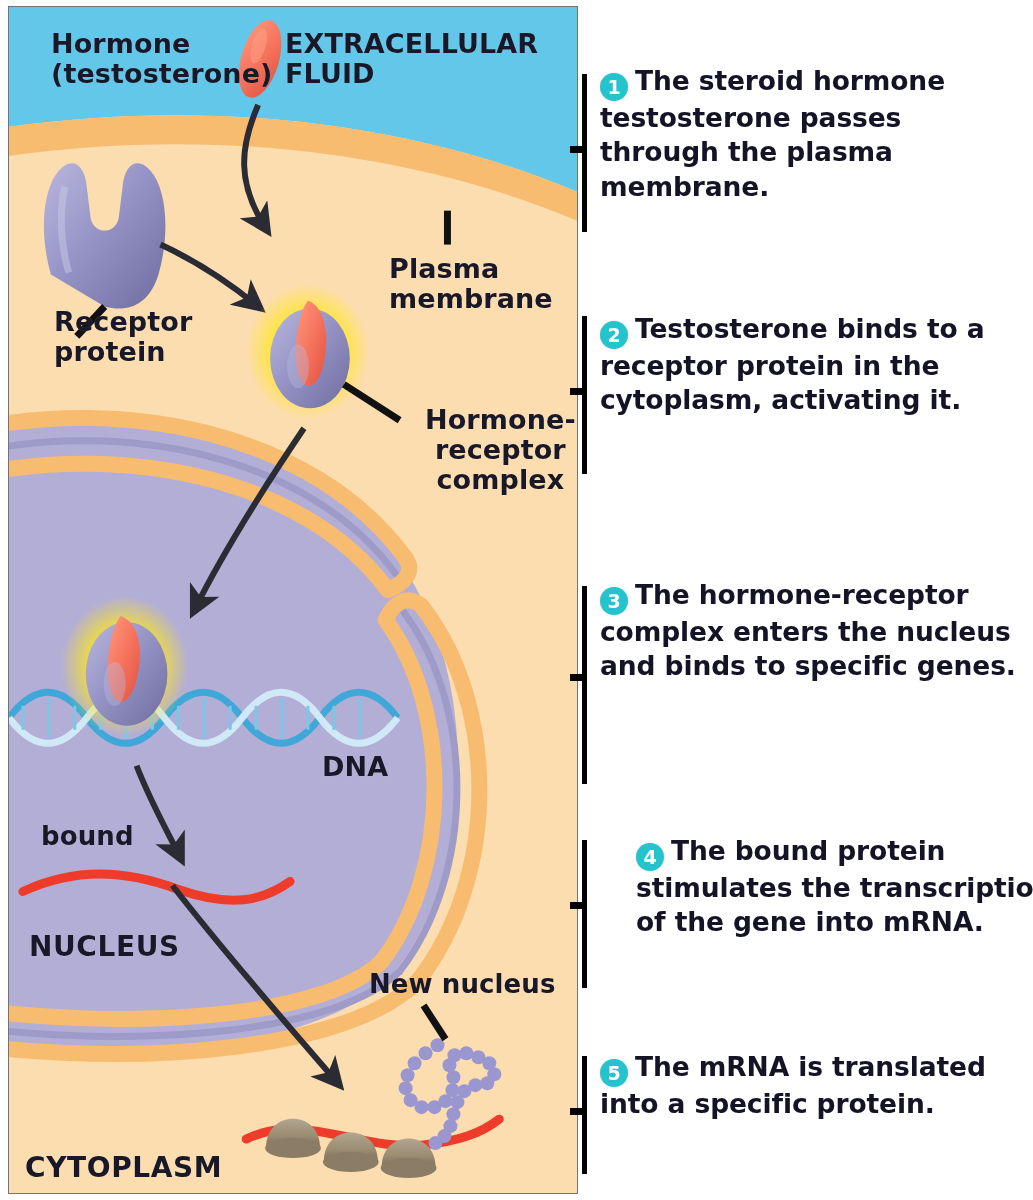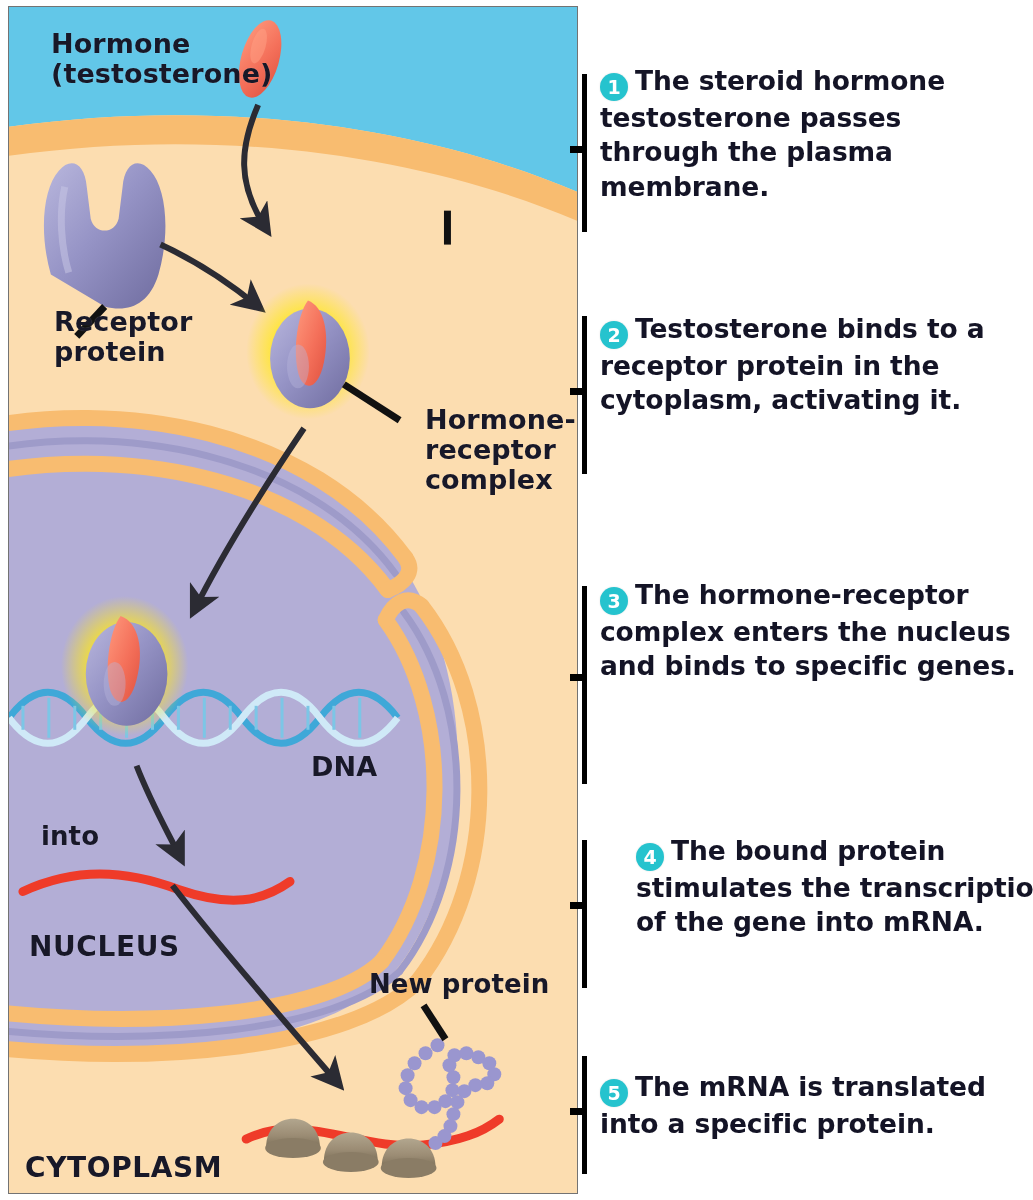--- a/index.html
+++ b/index.html
@@ -20,23 +20,23 @@
 
   
   .lbl{
     position:absolute;color:#181828;font-weight:600;
     letter-spacing:.1px;line-height:1.12;white-space:pre;
     text-shadow:0 0 1px rgba(255,255,255,.35);
   }
   #lbl-hormone{left:42px;top:22px;font-size:27px;}
   #lbl-ecf{left:276px;top:22px;font-size:27px;}
   #lbl-plasma{left:380px;top:247px;font-size:27px;}
-  #lbl-hrc{left:416px;top:398px;font-size:27px;}
+  #lbl-hrc{left:416px;top:398px;font-size:27px;text-align:center;}
   #lbl-receptor{left:45px;top:300px;font-size:27px;}
-  #lbl-dna{left:302px;top:745px;font-size:27px;}
+  #lbl-dna{left:313px;top:745px;font-size:27px;}
   #lbl-mrna{left:32px;top:815px;font-size:26px;}
   #lbl-nucleus{left:20px;top:924px;font-size:28px;letter-spacing:.6px;}
   #lbl-cytoplasm{left:16px;top:1145px;font-size:28px;letter-spacing:.6px;}
   #lbl-newprotein{left:360px;top:963px;font-size:26px;}
 
   
   #steps{
     position:absolute;left:578px;top:16px;width:455px;height:1200px;
   }
   .step{position:absolute;left:0;display:flex;}
@@ -231,30 +231,34 @@
           <circle cx="446" cy="1109" r="7"></circle>
         <circle cx="443" cy="1121" r="7"></circle>
           <circle cx="437" cy="1131" r="7"></circle>
         <circle cx="428" cy="1138" r="7"></circle>
       </g>
       <line x1="416" y1="1000" x2="438" y2="1034" stroke="#111" stroke-width="7"></line>
     </svg>
 
     <div class="lbl" id="lbl-hormone">Hormone
 (testosterone)</div>
+    <div class="lbl" id="lbl-ecf">EXTRACELLULAR
+FLUID</div>
+    <div class="lbl" id="lbl-plasma">Plasma
+membrane</div>
     <div class="lbl" id="lbl-hrc">Hormone-
 receptor
 complex</div>
     <div class="lbl" id="lbl-receptor">Receptor
 protein</div>
     <div class="lbl" id="lbl-dna">DNA</div>
-    <div class="lbl" id="lbl-mrna">into</div>
+    <div class="lbl" id="lbl-mrna">bound</div>
     <div class="lbl" id="lbl-nucleus">NUCLEUS</div>
     <div class="lbl" id="lbl-cytoplasm">CYTOPLASM</div>
-    <div class="lbl" id="lbl-newprotein">New protein</div>
+    <div class="lbl" id="lbl-newprotein">New nucleus</div>
   </div>
 
   <div id="steps">
 
     <div class="step" style="top:0;">
       <div class="bracket" style="top:58px;height:158px;"></div>
       <div class="leader" style="top:130px;width:16px;"></div>
       <div class="step-body" style="top:48px;width:430px;">
         <p class="step-p">
           <span class="badge">1</span><span class="step-text">The steroid hormone testosterone passes  through the plasma membrane.</span>
@@ -288,20 +292,20 @@
       <div class="step-body" style="top:818px;width:430px;margin-left:36px;">
         <p class="step-p">
           <span class="badge">4</span><span class="step-text">The bound protein stimulates the transcription of the gene into mRNA.</span>
         </p>
       </div>
     </div>
 
     <div class="step" style="top:0;">
       <div class="bracket" style="top:1040px;height:118px;"></div>
       <div class="leader" style="top:1092px;width:16px;"></div>
-      <div class="step-body" style="top:1034px;width:430px;margin-top:20px;">
+      <div class="step-body" style="top:1034px;width:430px;">
         <p class="step-p">
           <span class="badge">5</span><span class="step-text">The mRNA is translated into a specific protein.</span>
         </p>
       </div>
     </div>
   </div>
 </div>
 
 </body></html>

